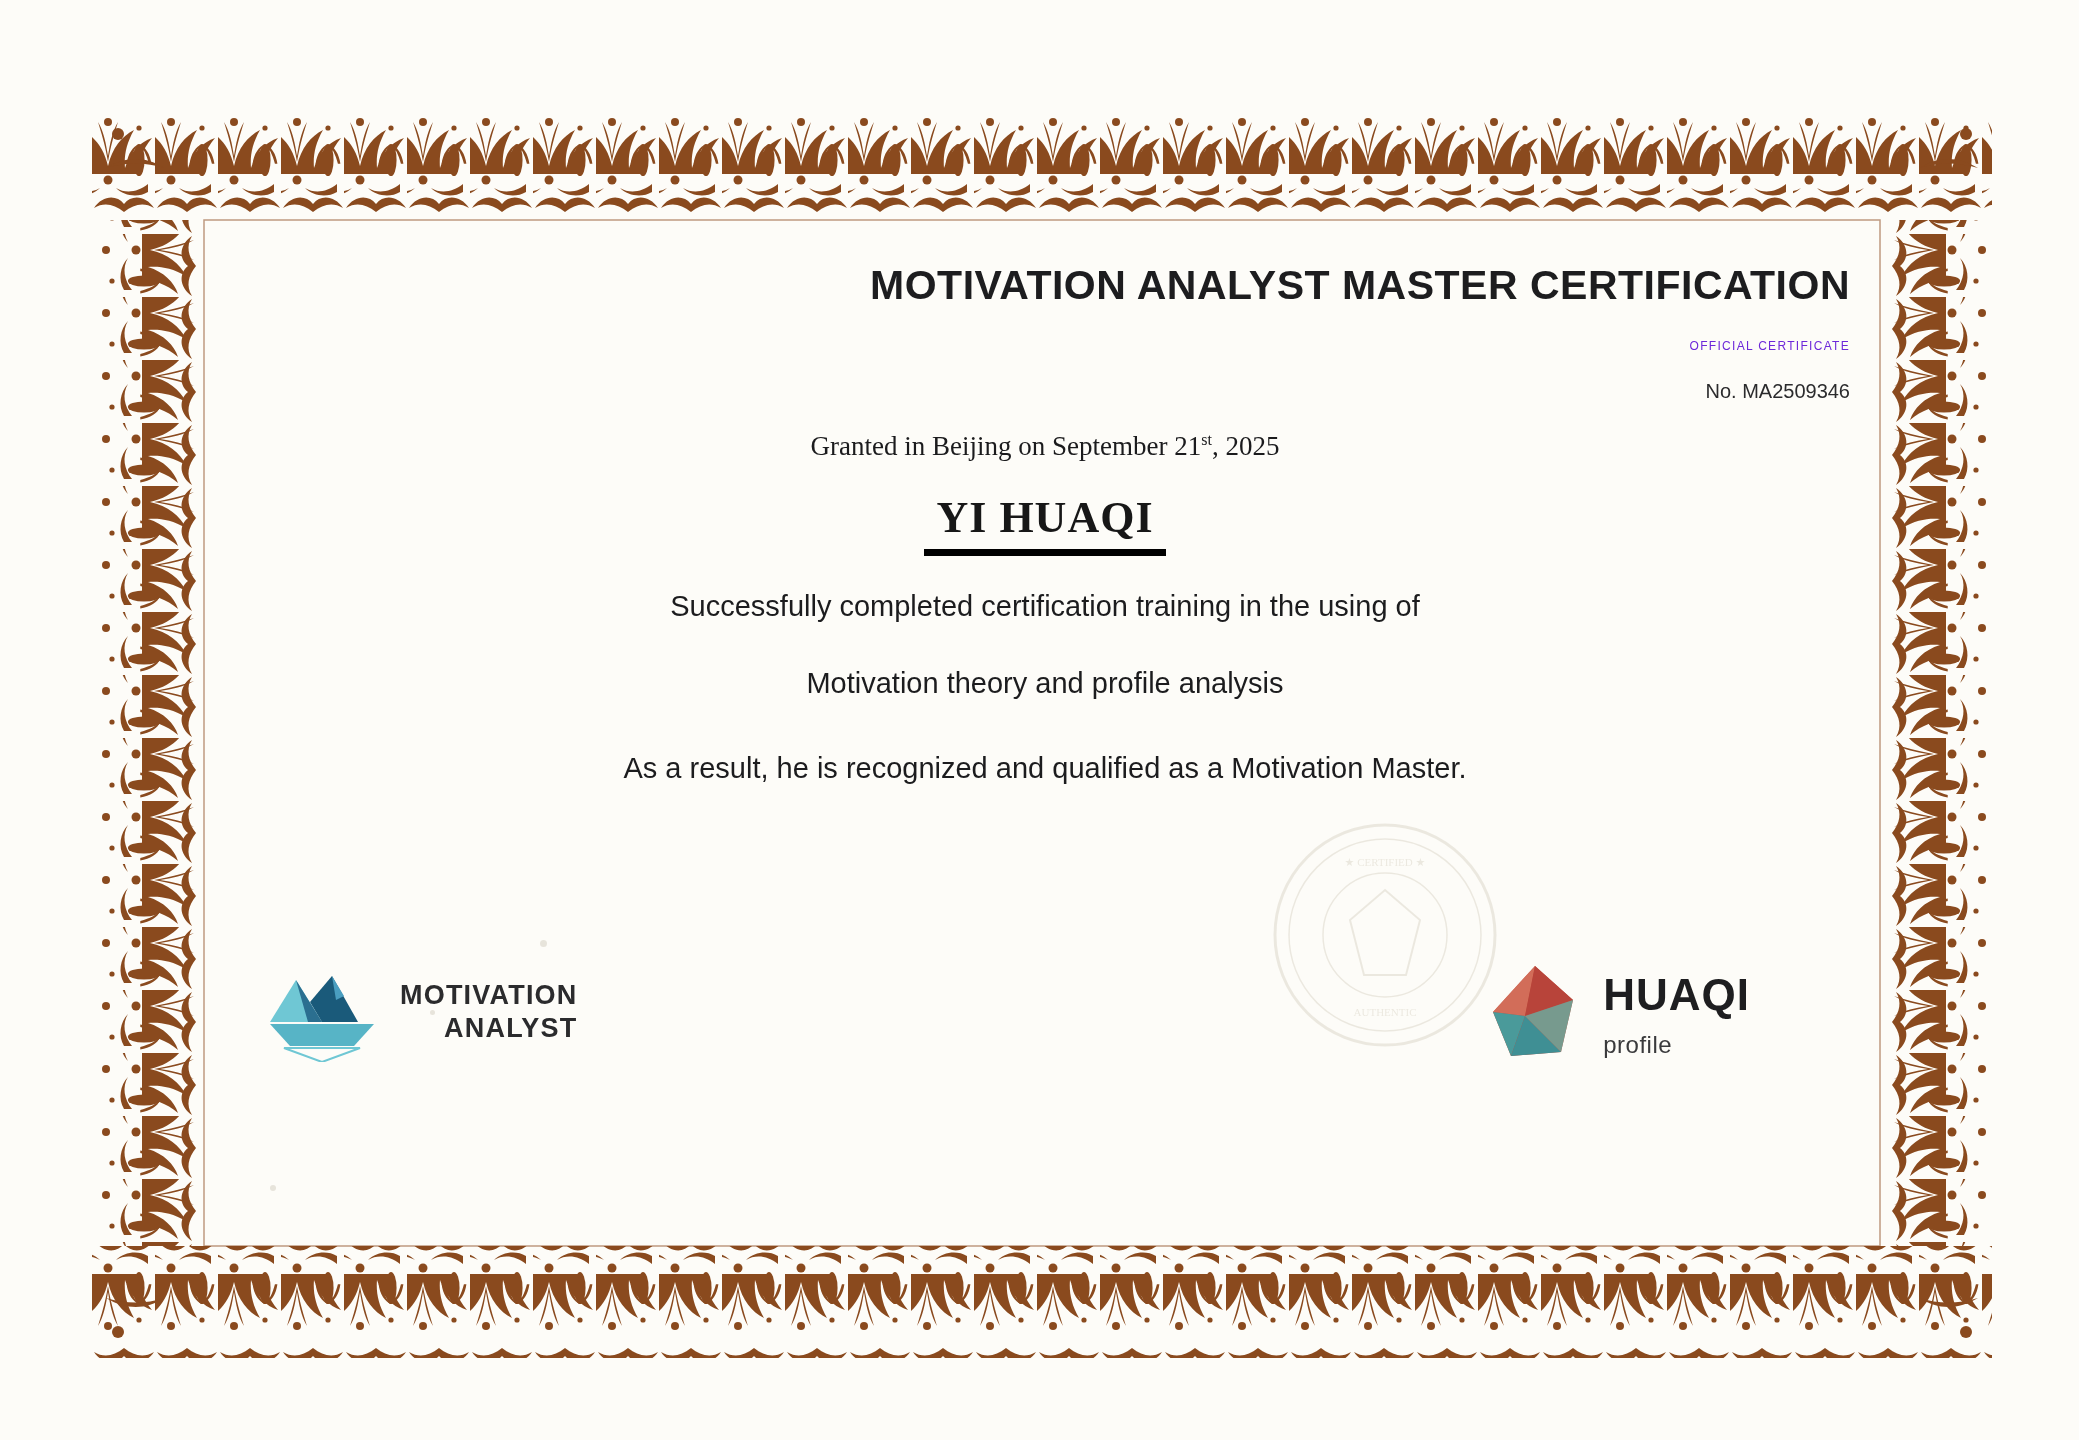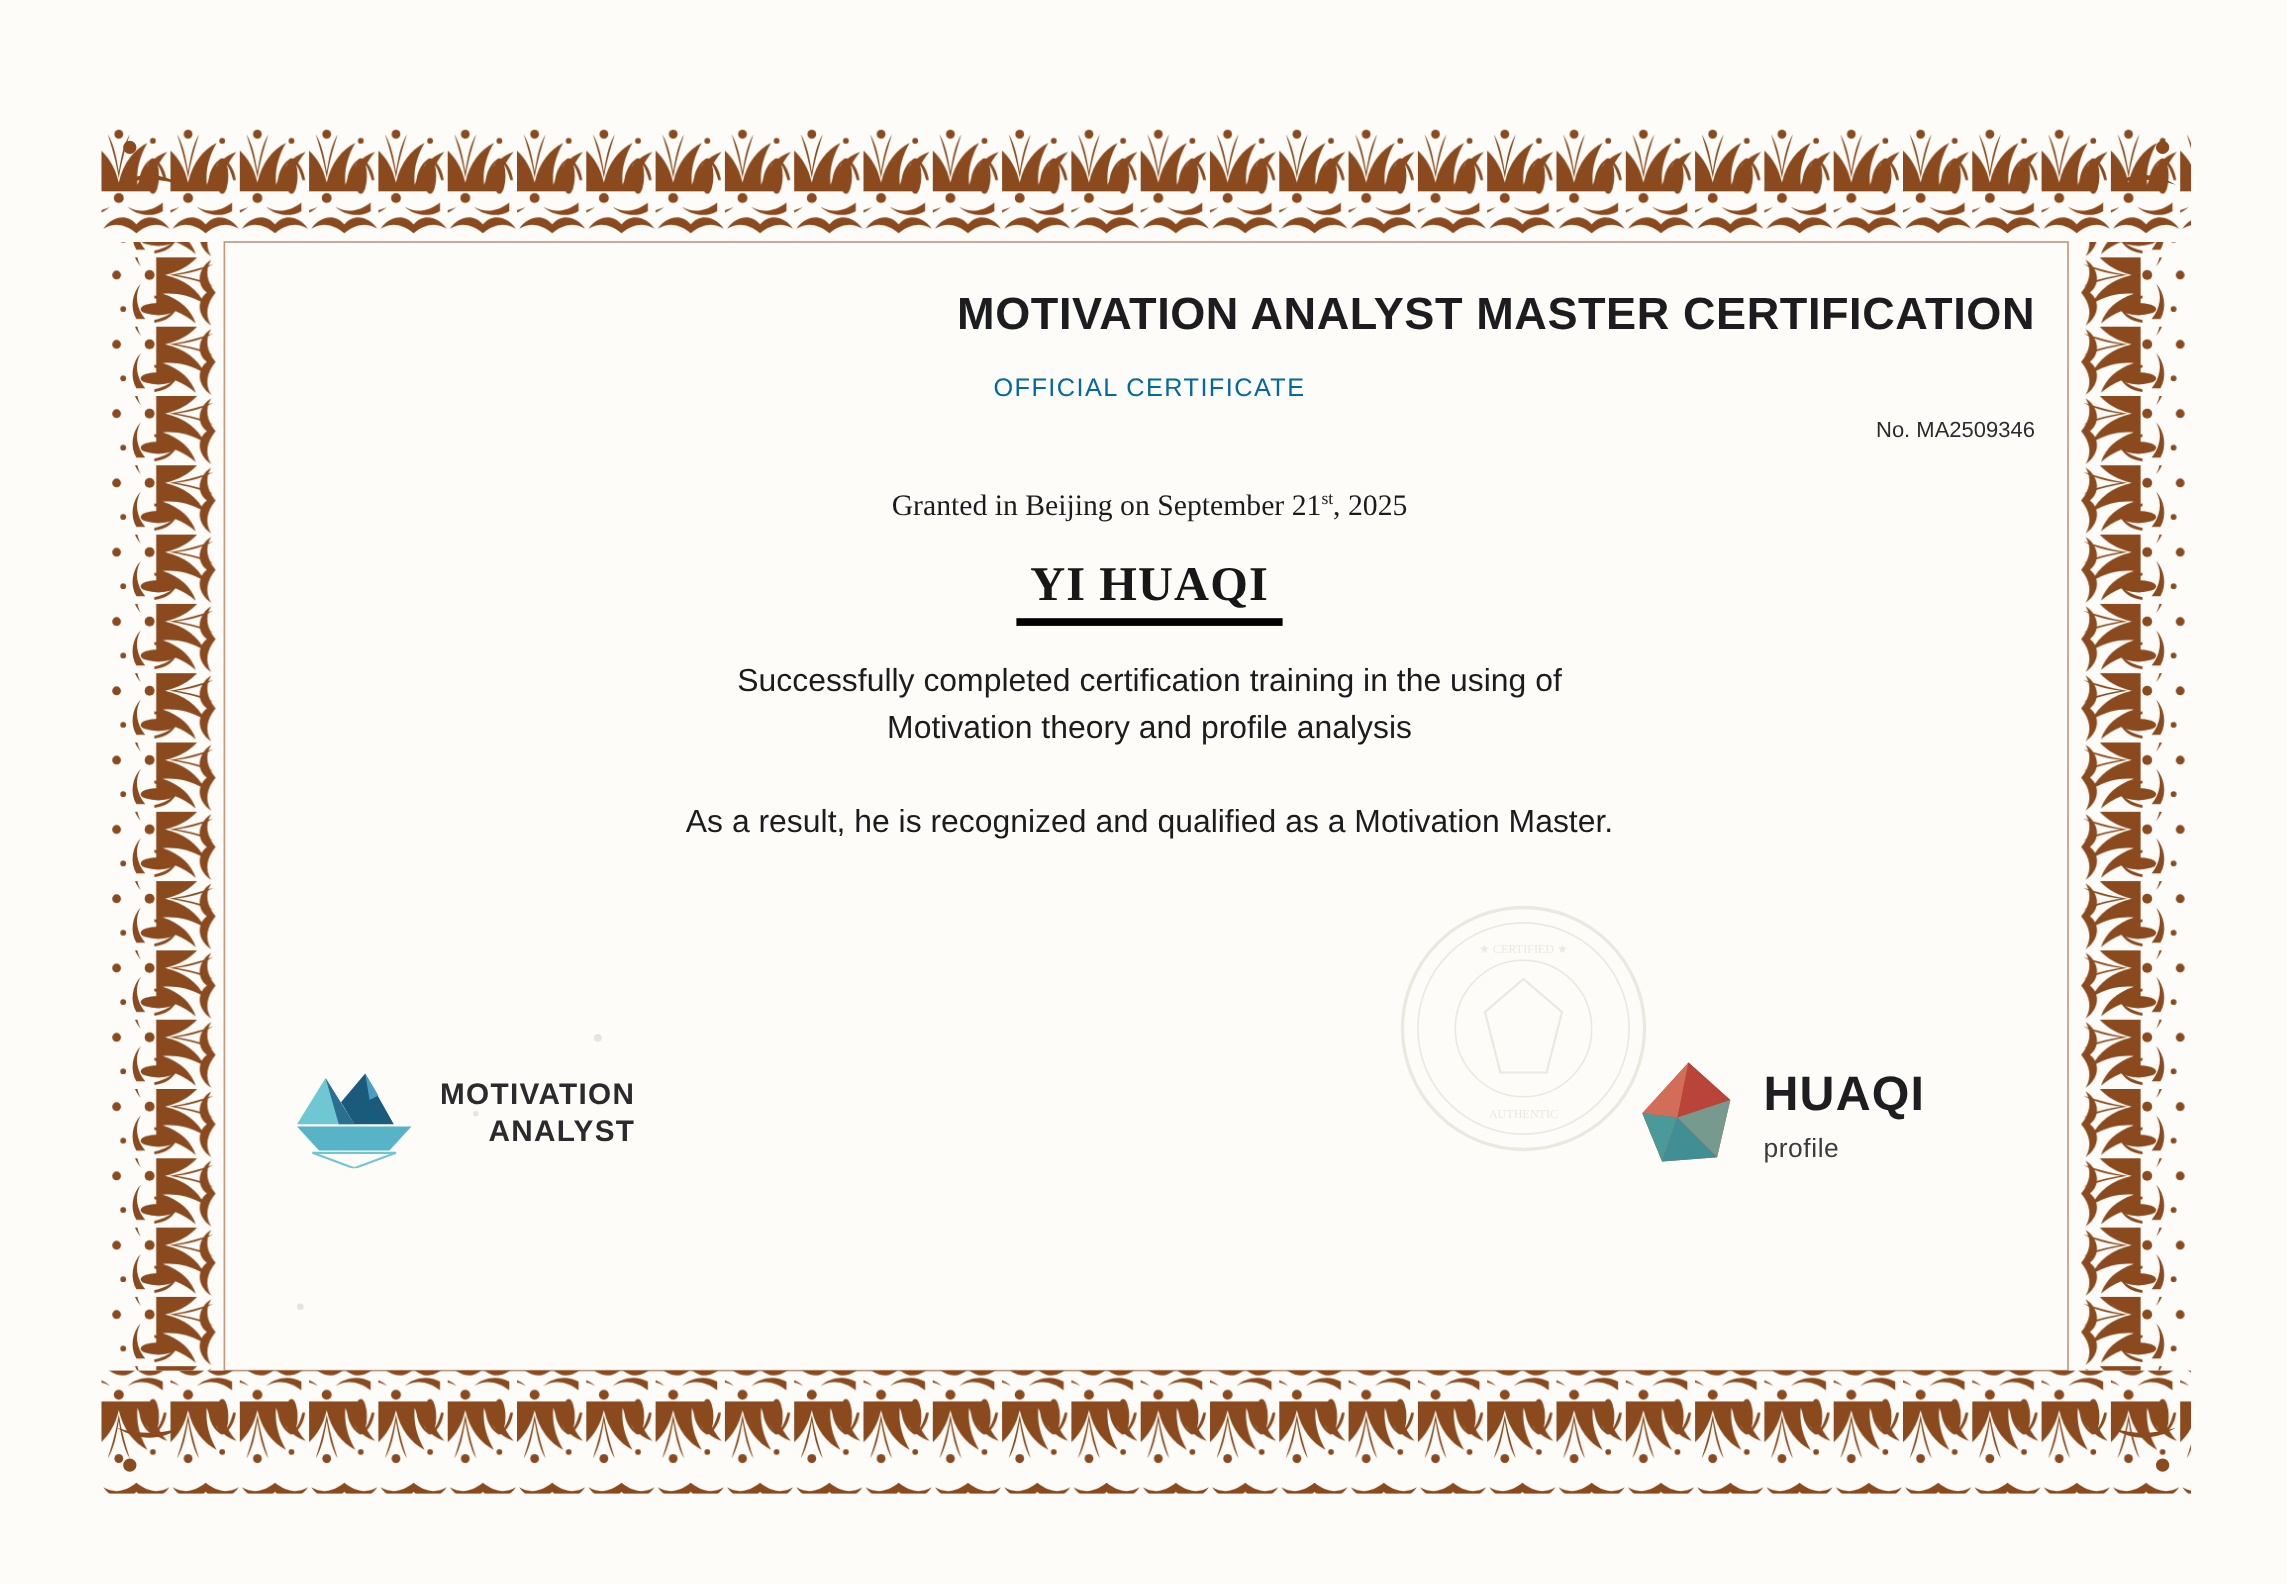--- a/index.html
+++ b/index.html
@@ -49,24 +49,24 @@
     text-align: right;
     font-size: 41px;
     font-weight: bold;
     letter-spacing: 0.5px;
     color: #1d1d1f;
     margin-top: 12px;
     font-family: "Liberation Sans", sans-serif;
   }
 
   .subtitle {
-    text-align: center;
-    font-size: 23px;
+    text-align: right;
+    font-size: 12px;
     letter-spacing: 1.3px;
-    color: #0369a1;
+    color: #6d28d9;
     margin-top: 30px;
     font-family: "Liberation Sans", sans-serif;
   }
 
   .serial {
     position: absolute;
     right: 0px;
     top: 130px;
     font-size: 20px;
     color: #2b2b2d;
@@ -101,21 +101,21 @@
   }
 
   .body-line {
     text-align: center;
     font-size: 29px;
     color: #1c1c1e;
     margin-top: 34px;
     font-family: "Liberation Sans", sans-serif;
     font-weight: 300;
   }
-  .body-line.second { margin-top: 10px; }
+  .body-line.second { margin-top: 44px; }
   .body-line.third  { margin-top: 52px; }
 
   
   .stamp {
     position: absolute;
     left: 1030px;
     top: 570px;
     width: 230px;
     height: 230px;
     opacity: 0.22;

